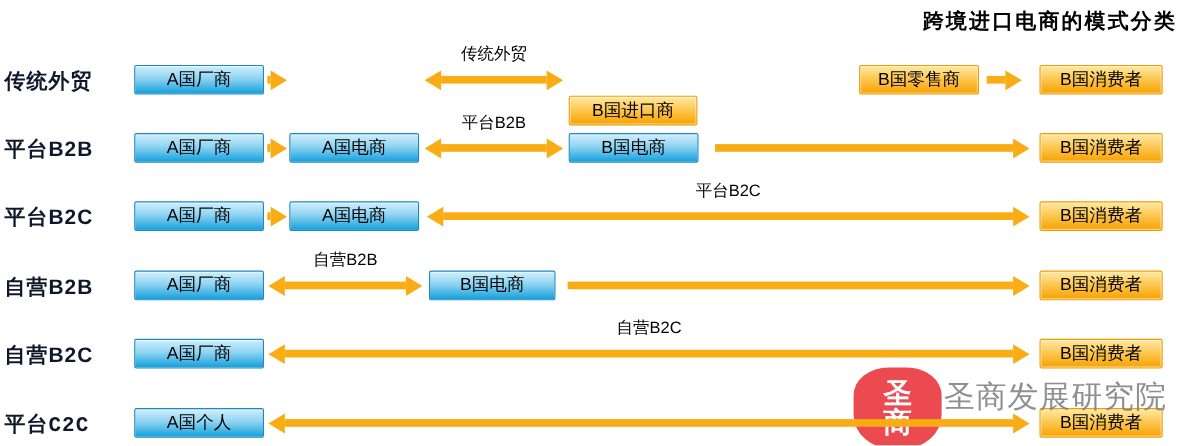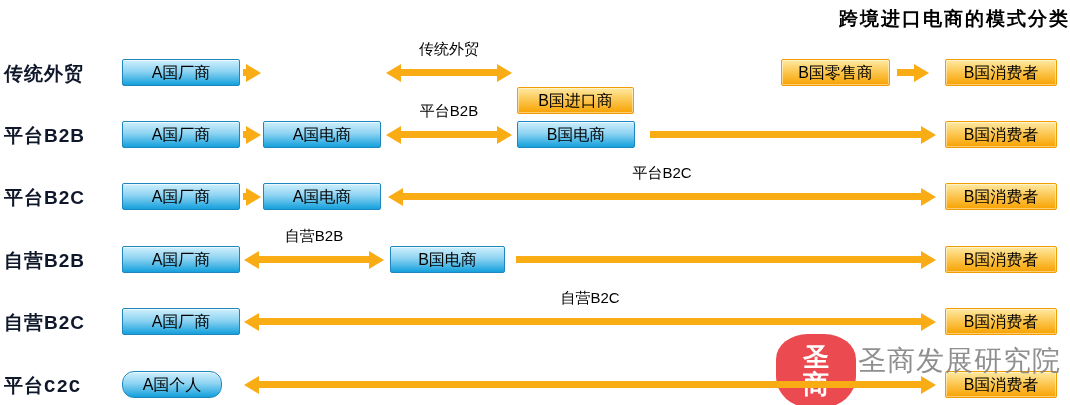--- a/index.html
+++ b/index.html
@@ -135,20 +135,20 @@
     <div class="row-label" style="left: 4px; top: 310px;">自营B2C</div>
     <div class="box blue" style="left: 122px; top: 308px; width: 118px;">A国厂商</div>
     <div class="arrow" style="left: 244px; top: 308px; width: 692px;">
       <div class="hl"></div>
       <div class="shaft"></div>
       <div class="hr"></div>
     </div>
     <div class="arrow-label" style="left: 244px; top: 289px; width: 692px;">自营B2C</div>
     <div class="box orange" style="left: 945px; top: 308px; width: 112px;">B国消费者</div>
     <div class="row-label" style="left: 4px; top: 373px; font-family: Liberation Mono, monospace;">平台C2C</div>
-    <div class="box blue" style="left: 122px; top: 371px; width: 100px; border-radius: 12px;">A国个人</div>
+    <div class="box blue" style="left: 122px; top: 371px; width: 118px;">A国个人</div>
     <div class="arrow" style="left: 244px; top: 371px; width: 692px;">
       <div class="hl"></div>
       <div class="shaft"></div>
       <div class="hr"></div>
     </div>
     <div class="box orange" style="left: 945px; top: 371px; width: 112px;">B国消费者</div>
   </div>
 
 </body></html>

